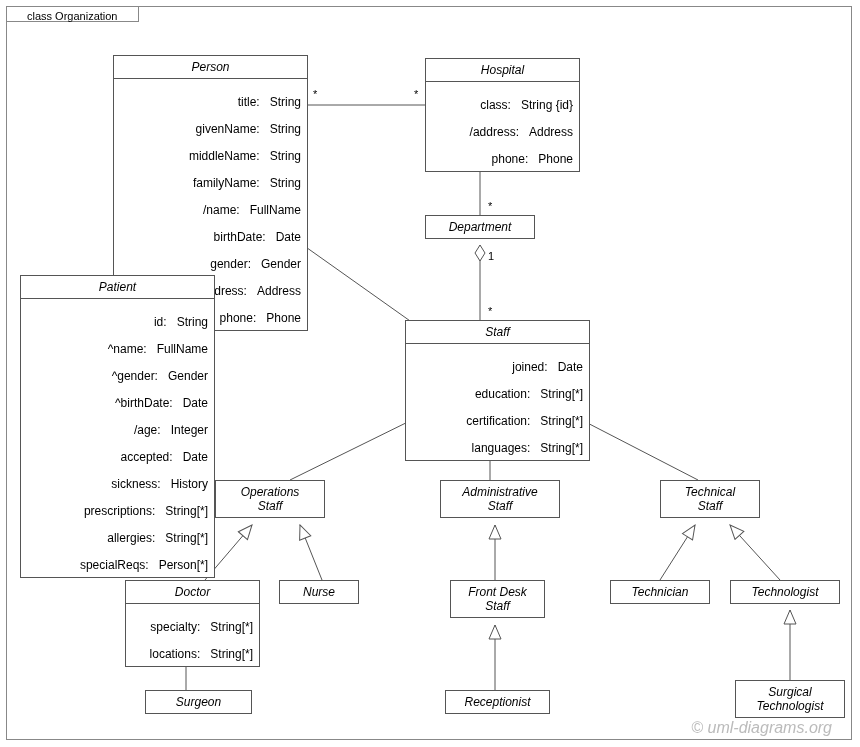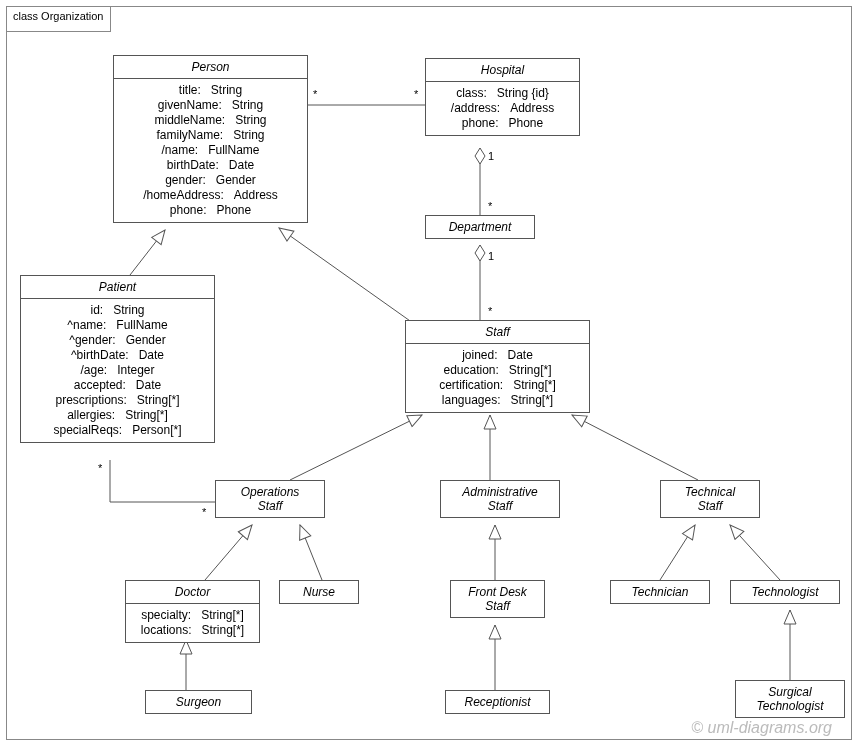--- a/index.html
+++ b/index.html
@@ -21,22 +21,22 @@
     top: 6px;
     width: 846px;
     height: 734px;
     border: 1px solid #888;
     box-sizing: border-box;
   }
   .outer-tab {
     position: absolute;
     left: -1px;
     top: -1px;
-    height: 26px;
-    padding: 0 6px;
+    height: 16px;
+    padding: 0 20px;
     line-height: 18px;
     background: #fff;
     border: 1px solid #888;
     box-sizing: border-box;
     font-size: 11px;
   }
   .cls {
     position: absolute;
     border: 1px solid #555;
     background: #fff;
@@ -50,23 +50,24 @@
     border-bottom: 1px solid #555;
   }
   .cls .title.noattrs {
     border-bottom: none;
   }
   .cls .attrs {
     padding: 4px 6px;
   }
   .row {
     display: flex;
-    justify-content: center;
+    justify-content: flex-end;
     line-height: 15px;
     white-space: nowrap;
+    margin-top: 12px;
   }
   .row .k { padding-right: 10px; }
   .mult {
     position: absolute;
     font-size: 11px;
     color: #000;
   }
   svg.edges {
     position: absolute;
     left: 0; top: 0;
@@ -231,20 +232,24 @@
         </div>
         <div class="row">
           <span class="k">/age:</span>
           <span>Integer</span>
         </div>
         <div class="row">
           <span class="k">accepted:</span>
           <span>Date</span>
         </div>
         <div class="row">
+          <span class="k">sickness:</span>
+          <span>History</span>
+        </div>
+        <div class="row">
           <span class="k">prescriptions:</span>
           <span>String[*]</span>
         </div>
         <div class="row">
           <span class="k">allergies:</span>
           <span>String[*]</span>
         </div>
         <div class="row">
           <span class="k">specialReqs:</span>
           <span>Person[*]</span>

